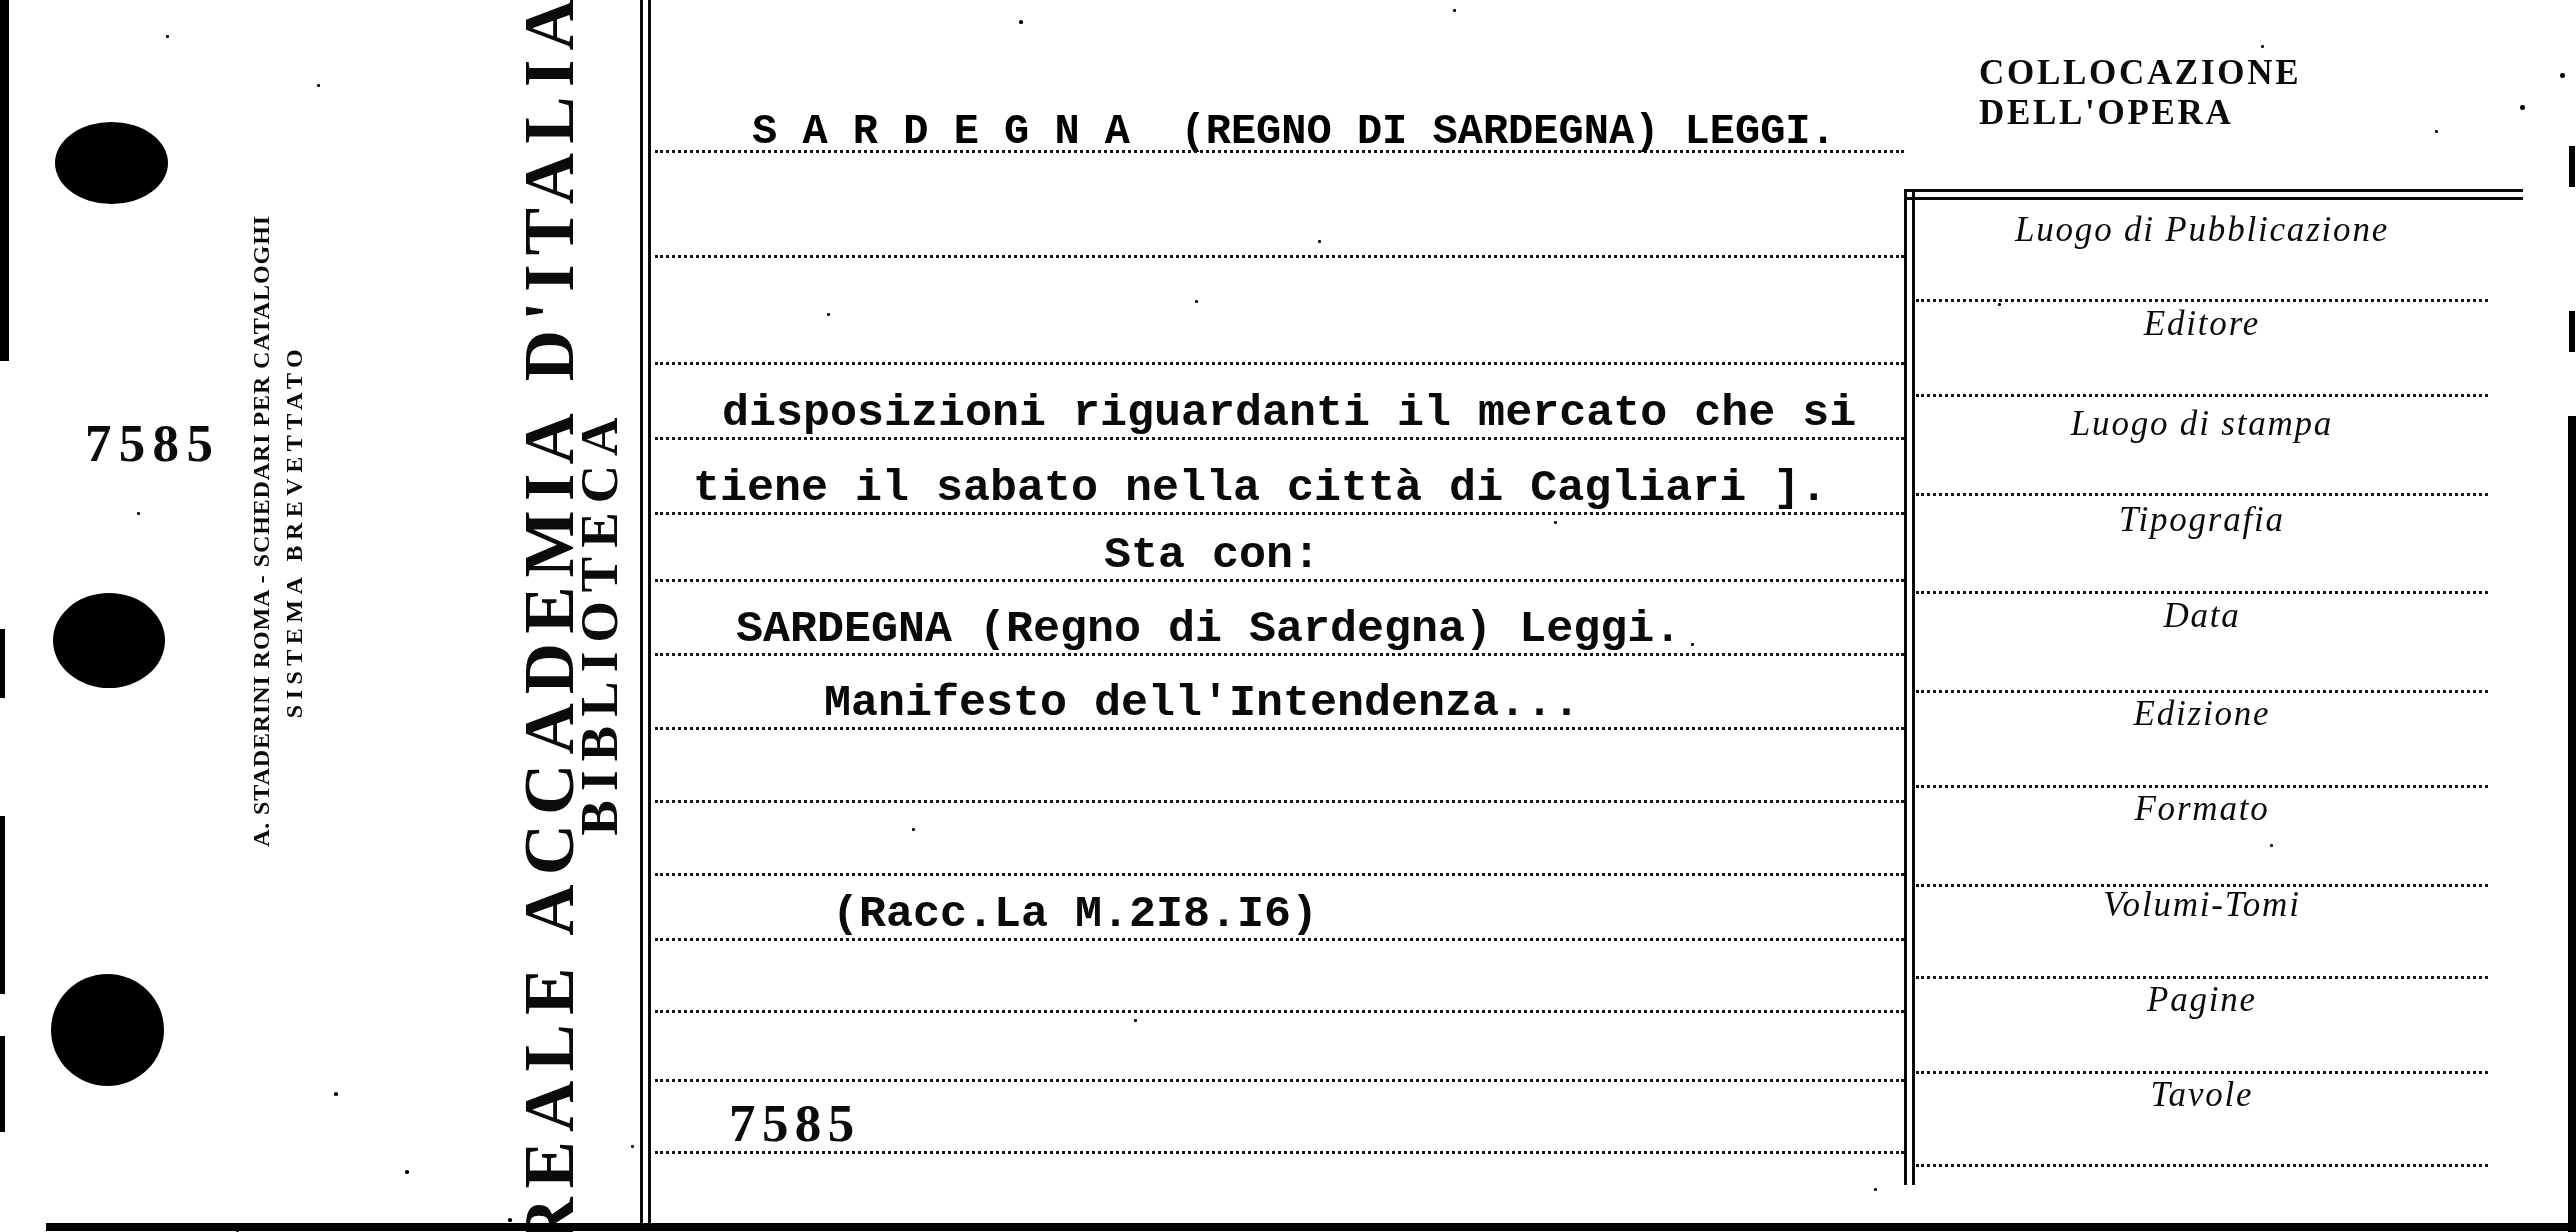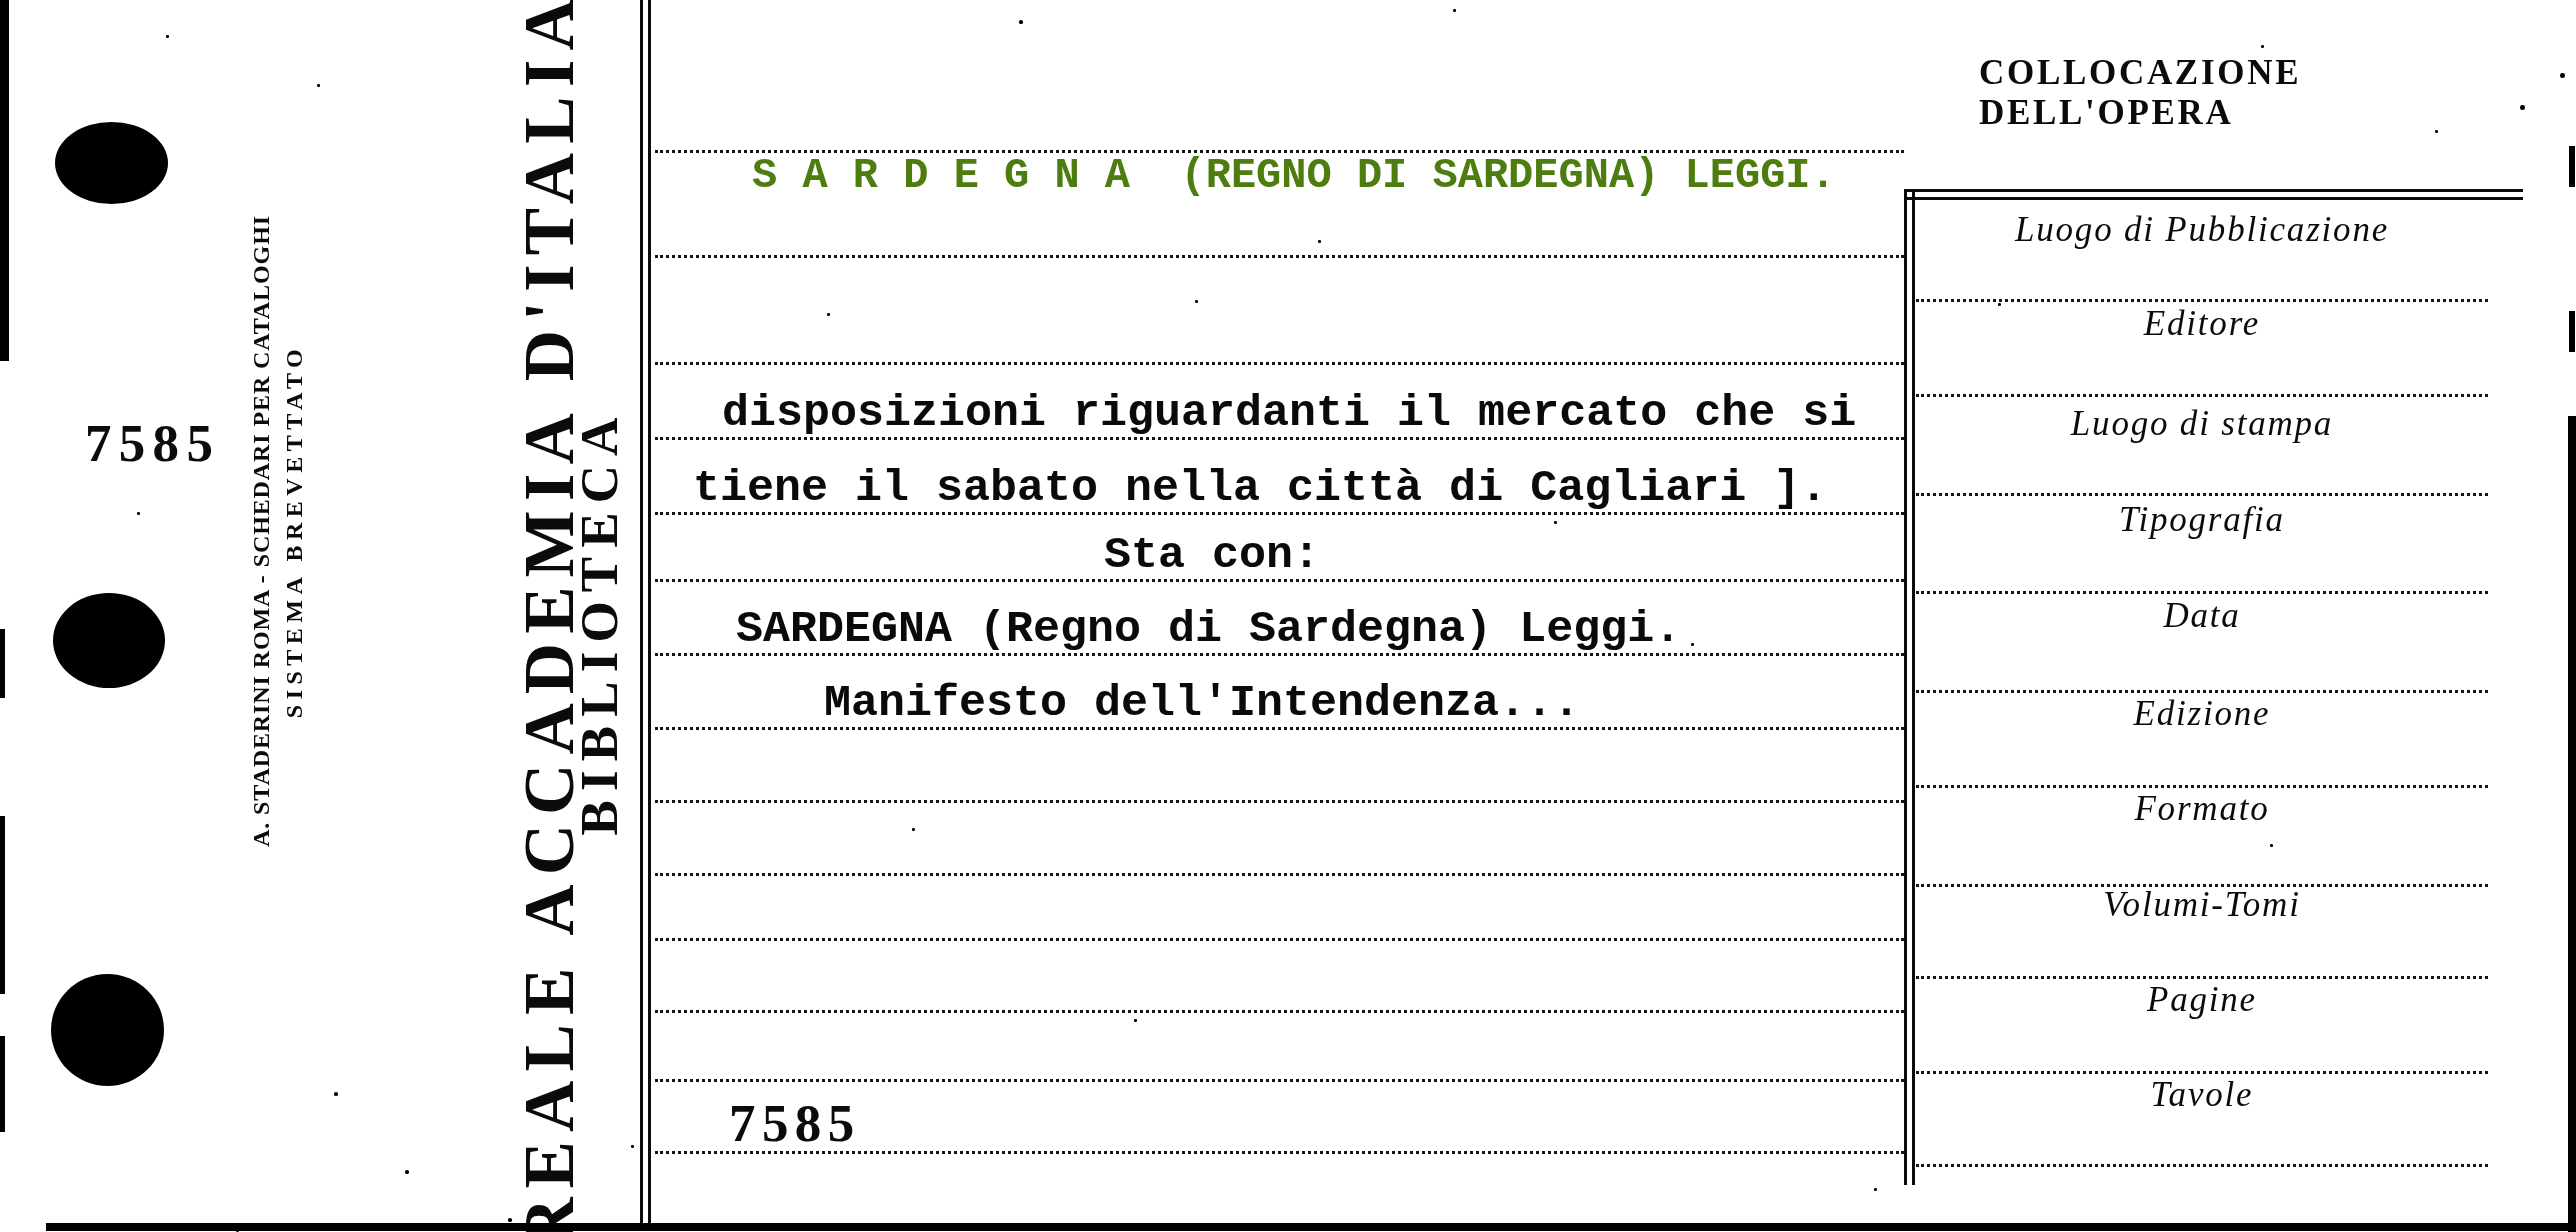--- a/index.html
+++ b/index.html
@@ -19,21 +19,21 @@
   .edge{position:absolute;background:#000;}
   
   .hole{position:absolute;background:#000;border-radius:50%;}
   
   .typed{
     position:absolute;font:700 45px "Liberation Mono",monospace;
     line-height:46px;white-space:pre;color:#0a0a0a;letter-spacing:0;
   }
   .heading{
     position:absolute;left:752px;top:108px;
-    font:700 42px "Liberation Mono",monospace;white-space:pre;color:#4d7c0f;margin-top:44px;
+    font:700 42px "Liberation Mono",monospace;white-space:pre;color:#000000;
   }
   
   .colloc{
     position:absolute;left:1979px;top:53px;
     font:700 35px "Liberation Serif",serif;letter-spacing:2.7px;word-spacing:12.8px;
   }
   .field-label{
     position:absolute;left:1916px;width:572px;text-align:center;
     font:italic 400 35px "Liberation Serif",serif;letter-spacing:1.8px;line-height:44px;
   }
@@ -94,20 +94,21 @@
   <div class="vline" style="left:648px;top:0;height:1223px"></div>
 
   <div class="colloc">COLLOCAZIONE DELL'OPERA</div>
 
   <div class="heading">S A R D E G N A  (REGNO DI SARDEGNA) LEGGI.</div>
   <div class="typed" style="left:722px;top:391px">disposizioni riguardanti il mercato che si</div>
   <div class="typed" style="left:693px;top:466px">tiene il sabato nella città di Cagliari ].</div>
   <div class="typed" style="left:1104px;top:533px">Sta con:</div>
   <div class="typed" style="left:824px;top:681px">Manifesto dell'Intendenza...</div>
   <div class="typed" style="left:736px;top:607px">SARDEGNA (Regno di Sardegna) Leggi.</div>
+  <div class="typed" style="left:832px;top:892px">(Racc.La M.2I8.I6)</div>
   <div class="bottom-number">7585</div>
 
   <div class="hline" style="left:1904px;top:189px;width:619px"></div>
   <div class="hline" style="left:1904px;top:197px;width:619px"></div>
   <div class="vline" style="left:1904px;top:189px;height:996px"></div>
   <div class="vline" style="left:1912px;top:189px;height:996px"></div>
 
   <div class="field-label" style="top:208px">Luogo di Pubblicazione</div>
   <div class="field-label" style="top:302px">Editore</div>
   <div class="field-label" style="top:402px">Luogo di stampa</div>

